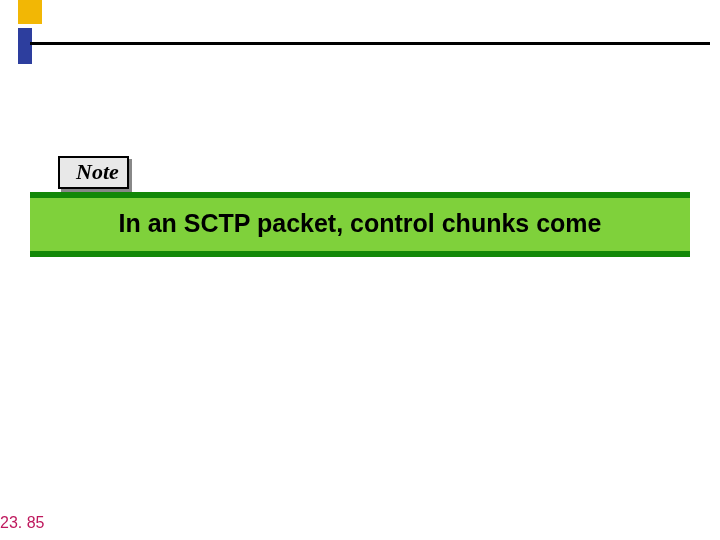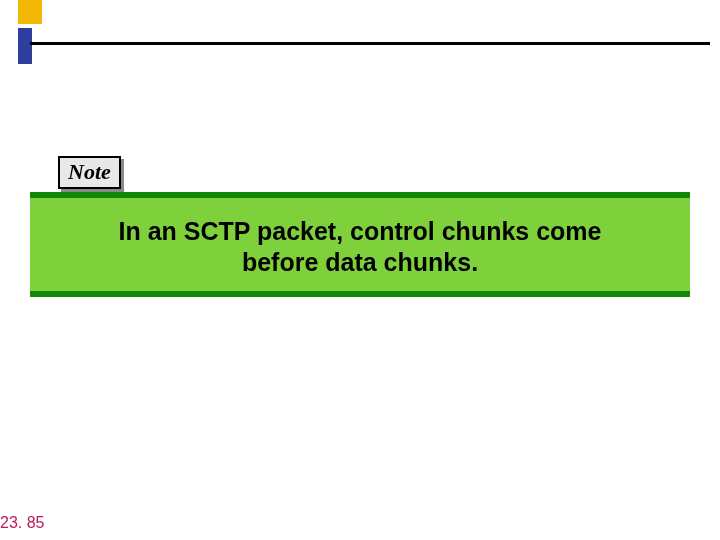--- a/index.html
+++ b/index.html
@@ -42,21 +42,21 @@
   .note-wrap {
     position: absolute;
     top: 156px;
     left: 58px;
   }
   .note-box {
     display: inline-block;
     background: #e8e8e8;
     border: 2px solid #000;
     box-shadow: 3px 3px 0 #888;
-    padding: 1px 8px 2px 8px;
+    padding: 1px 8px 2px 16px;
     font-family: 'Times New Roman', Times, serif;
     font-style: italic;
     font-weight: bold;
     font-size: 22px;
     color: #000;
   }
 
   
   .banner {
     position: absolute;
@@ -64,21 +64,21 @@
     left: 30px;
     right: 30px;
   }
   .banner-bar {
     height: 6px;
     background: #138808;
   }
   .banner-body {
     background: #7fd13b;
     text-align: center;
-    padding: 18px 18px 12px 18px;
+    padding: 10px 18px 12px 18px;
   }
   .banner-body .line {
     font-weight: bold;
     font-size: 25px;
     color: #000;
     line-height: 1.25;
   }
 
   
   .pagenum {
@@ -99,18 +99,17 @@
 <div class="h-rule"></div>
 
 <div class="note-wrap">
   <div class="note-box">Note</div>
 </div>
 
 <div class="banner">
   <div class="banner-bar"></div>
   <div class="banner-body">
     <div class="line">In an SCTP packet, control chunks come</div>
-    <div class="line">before data chunks.</div>
   </div>
   <div class="banner-bar"></div>
 </div>
 
 <div class="pagenum">23. 85</div>
 
 </body></html>

